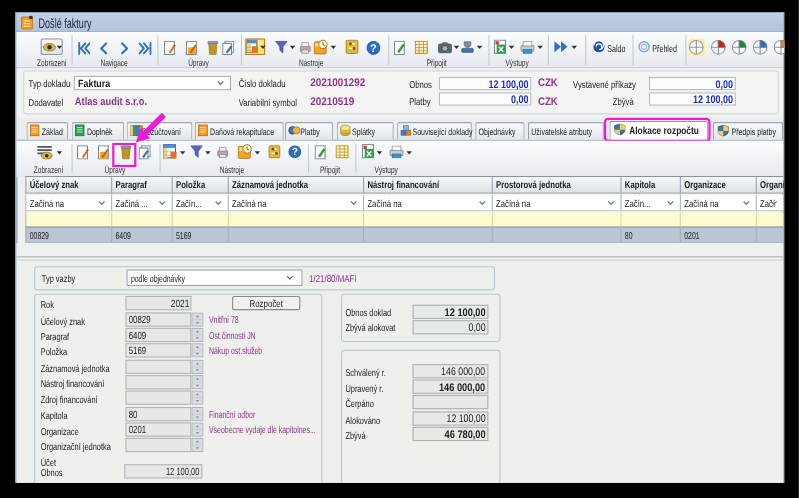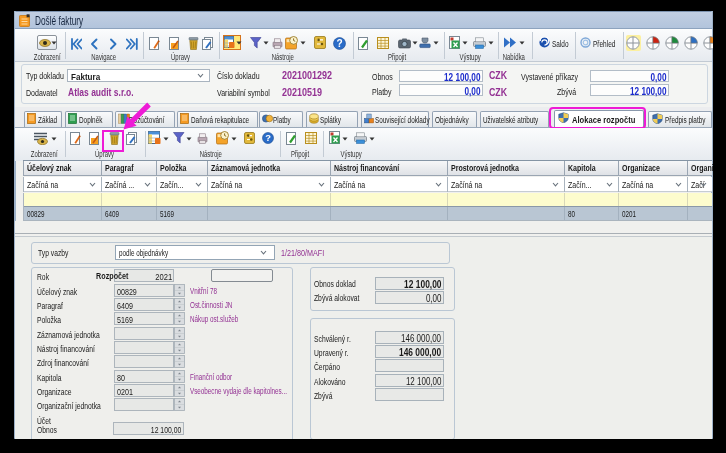--- a/index.html
+++ b/index.html
@@ -156,21 +156,20 @@
         <polygon points="0.5,0.5 5.5,0.5 3,3.5" fill="#333"></polygon>
       </svg>
 <div style="position:absolute;left:320px;top:52px;width:300px;text-align:center;font-size:8.5px;color:#333;font-weight:400;white-space:nowrap;"><span style="display:inline-block;transform:scaleX(0.7);transform-origin:50% 0;">Výstupy</span></div>
 <svg style="position:absolute;left:503px;top:36px;" width="15" height="13" viewBox="0 0 15 13">
         <path d="M1,1.5 L7,6.5 L1,11.5 Z" fill="#2f6fc6"></path>
         <path d="M7,1.5 L13,6.5 L7,11.5 Z" fill="#2f6fc6"></path>
       </svg>
 <svg style="position:absolute;left:519px;top:41px;" width="6" height="4" viewBox="0 0 6 4">
         <polygon points="0.5,0.5 5.5,0.5 3,3.5" fill="#333"></polygon>
       </svg>
-<div style="position:absolute;left:364px;top:52px;width:300px;text-align:center;font-size:8.5px;color:#333;font-weight:400;white-space:nowrap;"><span style="display:inline-block;transform:scaleX(0.7);transform-origin:50% 0;">Nabídka</span></div>
 <svg style="position:absolute;left:539px;top:37px;" width="11" height="11" viewBox="0 0 11 11">
         <circle cx="5.5" cy="5.5" r="5.1" fill="#1b50ae"></circle>
         <path d="M5.5,5.5 m-2.6,0 a2.6,2.6 0 1,1 2.6,2.6 a4.2,4.2 0 1,0 -4.2,-4.2" fill="none" stroke="#fff" stroke-width="1.1"></path>
       </svg>
 <div style="position:absolute;left:552px;top:39px;font-size:9px;color:#222;font-weight:400;white-space:nowrap;transform:scaleX(0.72);transform-origin:0 0;">Saldo</div>
 <svg style="position:absolute;left:580px;top:37px;" width="11" height="11" viewBox="0 0 11 11">
         <circle cx="5.5" cy="5.5" r="4.5" fill="none" stroke="#7fa8d8" stroke-width="1.4"></circle>
         <circle cx="5.5" cy="5.5" r="2.3" fill="none" stroke="#9fc0e4" stroke-width="1.2"></circle>
       </svg>
 <div style="position:absolute;left:593px;top:39px;font-size:9px;color:#222;font-weight:400;white-space:nowrap;transform:scaleX(0.72);transform-origin:0 0;">Přehled</div>
@@ -595,21 +594,21 @@
         <rect x="0.5" y="0.5" width="10" height="12" fill="none" stroke="#a5adb5" stroke-width="0.8"></rect>
         <path d="M1,6.5 H10" stroke="#c3c8cc" stroke-width="0.7"></path>
         <polygon points="4.0,4.3 7.0,4.3 5.5,2.5" fill="#80878e"></polygon>
         <polygon points="4.0,8.7 7.0,8.7 5.5,10.5" fill="#80878e"></polygon>
       </svg>
 <div style="position:absolute;left:37px;top:416px;font-size:9px;color:#1a1a1a;font-weight:400;white-space:nowrap;transform:scaleX(0.75);transform-origin:0 0;">Účet</div>
 <div style="position:absolute;left:37px;top:425px;font-size:9px;color:#1a1a1a;font-weight:400;white-space:nowrap;transform:scaleX(0.75);transform-origin:0 0;">Obnos</div>
 <div style="position:absolute;left:113px;top:422px;width:71px;height:13px;background:#e7e8e6;border:1px solid #adb5bc;"></div>
 <div style="position:absolute;left:-79px;top:424px;width:260px;text-align:right;font-size:9.5px;color:#1a1a1a;font-weight:400;white-space:nowrap;"><span style="display:inline-block;transform:scaleX(0.72);transform-origin:100% 0;">12 100,00</span></div>
 <div style="position:absolute;left:211px;top:269px;width:62px;height:13px;border:1px solid #848b92;border-radius:2px;background:#f1f1ef;"></div>
-<div style="position:absolute;left:92px;top:271px;width:300px;text-align:left;font-size:9px;color:#1a1a1a;font-weight:700;white-space:nowrap;"><span style="display:inline-block;transform:scaleX(0.8);transform-origin:50% 0;">Rozpočet</span></div>
+<div style="position:absolute;left:92px;top:271px;width:300px;text-align:center;font-size:9px;color:#1a1a1a;font-weight:400;white-space:nowrap;"><span style="display:inline-block;transform:scaleX(0.8);transform-origin:50% 0;">Rozpočet</span></div>
 <div style="position:absolute;left:310px;top:267px;width:145px;height:44px;border:1px solid #bac7d4;border-radius:3px;background:#efefec;"></div>
 <div style="position:absolute;left:314px;top:279px;font-size:9px;color:#1a1a1a;font-weight:400;white-space:nowrap;transform:scaleX(0.75);transform-origin:0 0;">Obnos doklad</div>
 <div style="position:absolute;left:314px;top:293px;font-size:9px;color:#1a1a1a;font-weight:400;white-space:nowrap;transform:scaleX(0.75);transform-origin:0 0;">Zbývá alokovat</div>
 <div style="position:absolute;left:375px;top:277px;width:69px;height:13px;background:#e8e9e7;border:1px solid #a8b2ba;"></div>
 <div style="position:absolute;left:181px;top:279px;width:260px;text-align:right;font-size:10px;color:#1a1a1a;font-weight:700;white-space:nowrap;"><span style="display:inline-block;transform:scaleX(0.84);transform-origin:100% 0;">12 100,00</span></div>
 <div style="position:absolute;left:375px;top:291px;width:69px;height:13px;background:#e8e9e7;border:1px solid #a8b2ba;"></div>
 <div style="position:absolute;left:181px;top:293px;width:260px;text-align:right;font-size:10px;color:#1a1a1a;font-weight:400;white-space:nowrap;"><span style="display:inline-block;transform:scaleX(0.8);transform-origin:100% 0;">0,00</span></div>
 <div style="position:absolute;left:310px;top:318px;width:145px;height:122px;border:1px solid #bac7d4;border-radius:3px;background:#efefec;"></div>
 <div style="position:absolute;left:314px;top:334px;font-size:9px;color:#1a1a1a;font-weight:400;white-space:nowrap;transform:scaleX(0.75);transform-origin:0 0;">Schválený r.</div>
 <div style="position:absolute;left:375px;top:331px;width:69px;height:13px;background:#e8e9e7;border:1px solid #a8b2ba;"></div>
@@ -617,16 +616,17 @@
 <div style="position:absolute;left:314px;top:348px;font-size:9px;color:#1a1a1a;font-weight:400;white-space:nowrap;transform:scaleX(0.75);transform-origin:0 0;">Upravený r.</div>
 <div style="position:absolute;left:375px;top:345px;width:69px;height:13px;background:#e8e9e7;border:1px solid #a8b2ba;"></div>
 <div style="position:absolute;left:181px;top:347px;width:260px;text-align:right;font-size:10px;color:#1a1a1a;font-weight:700;white-space:nowrap;"><span style="display:inline-block;transform:scaleX(0.84);transform-origin:100% 0;">146 000,00</span></div>
 <div style="position:absolute;left:314px;top:362px;font-size:9px;color:#1a1a1a;font-weight:400;white-space:nowrap;transform:scaleX(0.75);transform-origin:0 0;">Čerpáno</div>
 <div style="position:absolute;left:375px;top:359px;width:69px;height:13px;background:#e8e9e7;border:1px solid #a8b2ba;"></div>
 <div style="position:absolute;left:314px;top:377px;font-size:9px;color:#1a1a1a;font-weight:400;white-space:nowrap;transform:scaleX(0.75);transform-origin:0 0;">Alokováno</div>
 <div style="position:absolute;left:375px;top:374px;width:69px;height:13px;background:#e8e9e7;border:1px solid #a8b2ba;"></div>
 <div style="position:absolute;left:181px;top:376px;width:260px;text-align:right;font-size:10px;color:#1a1a1a;font-weight:400;white-space:nowrap;"><span style="display:inline-block;transform:scaleX(0.8);transform-origin:100% 0;">12 100,00</span></div>
 <div style="position:absolute;left:314px;top:391px;font-size:9px;color:#1a1a1a;font-weight:400;white-space:nowrap;transform:scaleX(0.75);transform-origin:0 0;">Zbývá</div>
 <div style="position:absolute;left:375px;top:388px;width:69px;height:13px;background:#e8e9e7;border:1px solid #a8b2ba;"></div>
+<div style="position:absolute;left:181px;top:390px;width:260px;text-align:right;font-size:10px;color:#1a1a1a;font-weight:700;white-space:nowrap;"><span style="display:inline-block;transform:scaleX(0.84);transform-origin:100% 0;">46 780,00</span></div>
 <svg style="position:absolute;left:110px;top:95px;" width="50" height="42" viewBox="0 0 50 42">
         <polygon points="37.2,7.6 20.3,24.2 17.5,21.5 13.5,34.5 26.6,30.7 23.9,28.0 40.8,11.4" fill="#ee1bd6"></polygon>
       </svg>
 </div>
   </div>
 </body></html>

